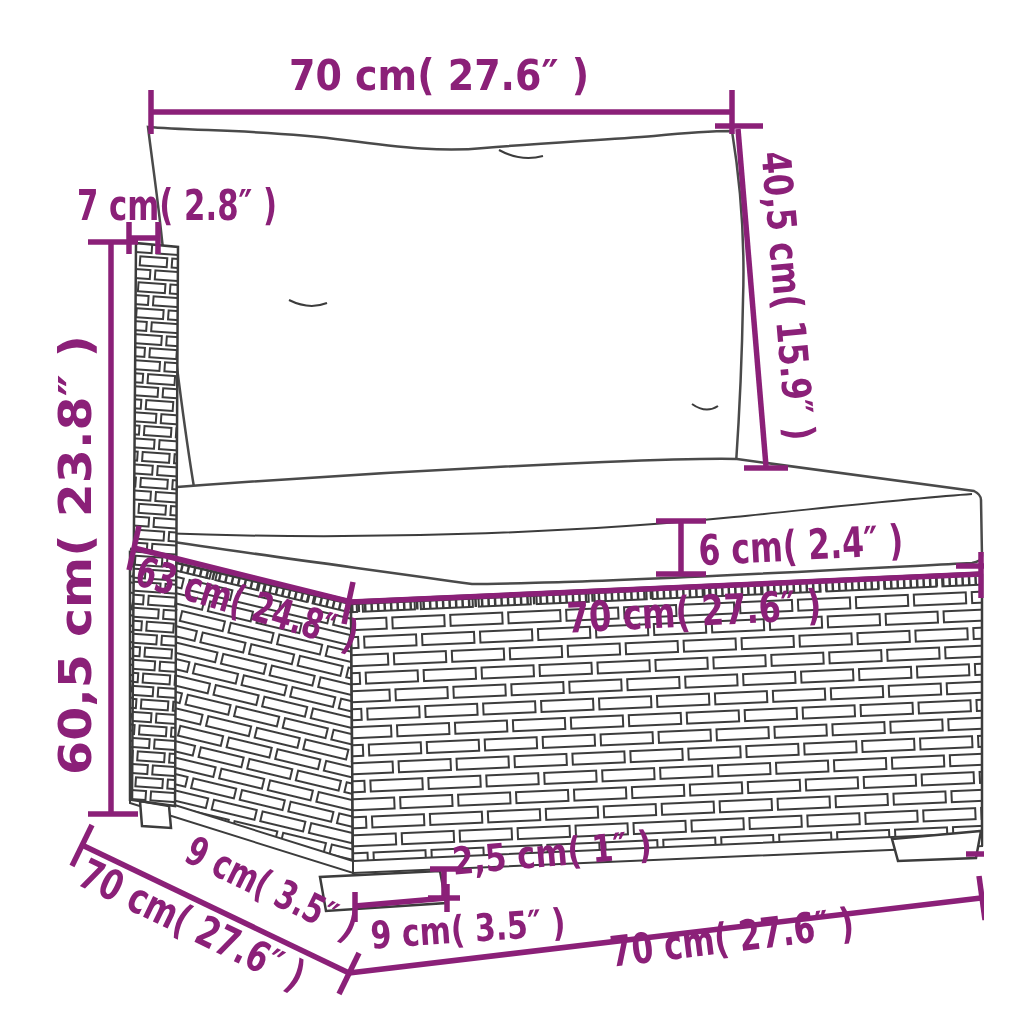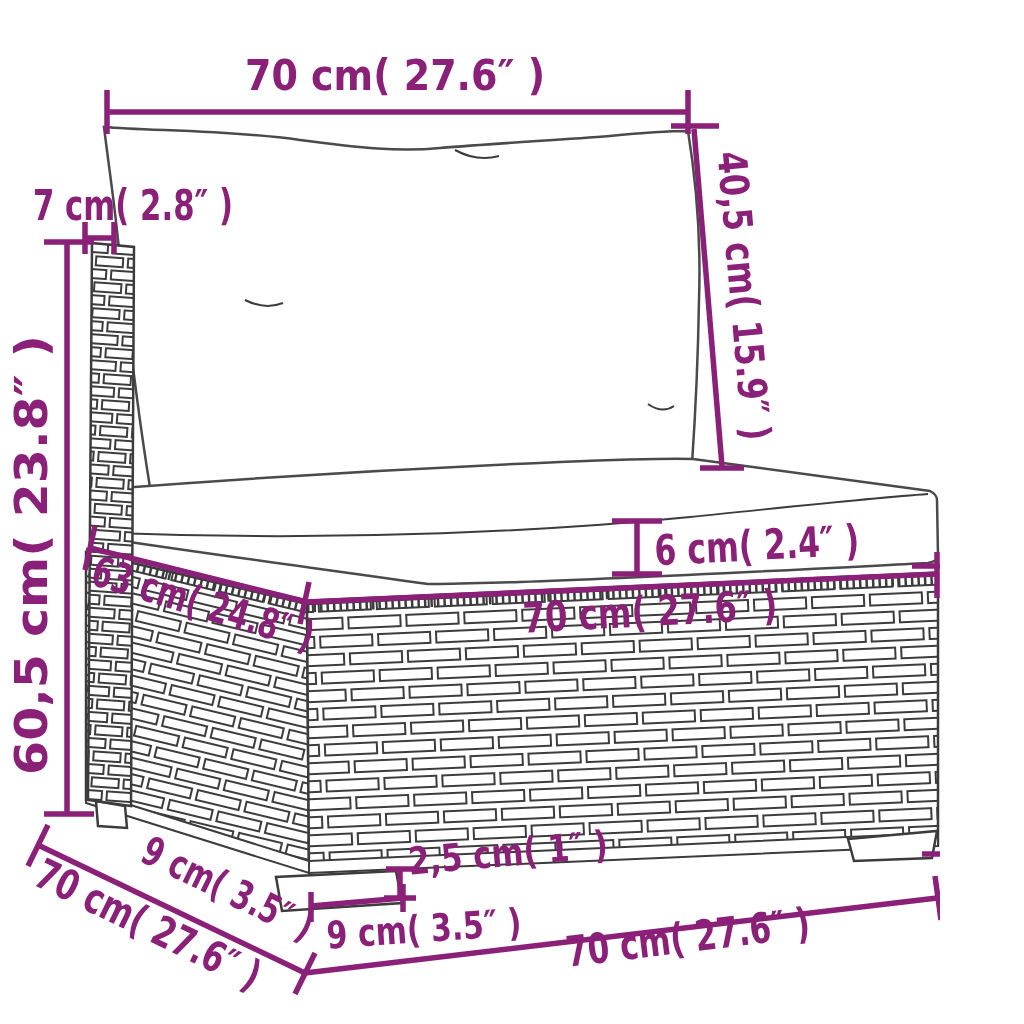--- a/index.html
+++ b/index.html
@@ -1,16 +1,16 @@
 <!DOCTYPE html>
 <html><head>
 <meta charset="utf-8">
 <style>
   html,body{margin:0;padding:0;background:#fff;}
-  .stage{width:940px;height:1024px;position:relative;background:#fff;overflow:hidden;}
+  .stage{width:940px;height:1024px;position:relative;background:#fff;overflow:hidden;padding-left:44px;}
   svg{display:block;}
   text.dim-label{
     font-family:"DejaVu Sans","Liberation Sans",sans-serif;
     font-weight:bold;
     fill:#8b2078;
   }
   .dimline{stroke:#8b2078;stroke-width:5.5;fill:none;}
   .art{stroke:#3c3c3c;fill:none;}
 </style>
 </head>

